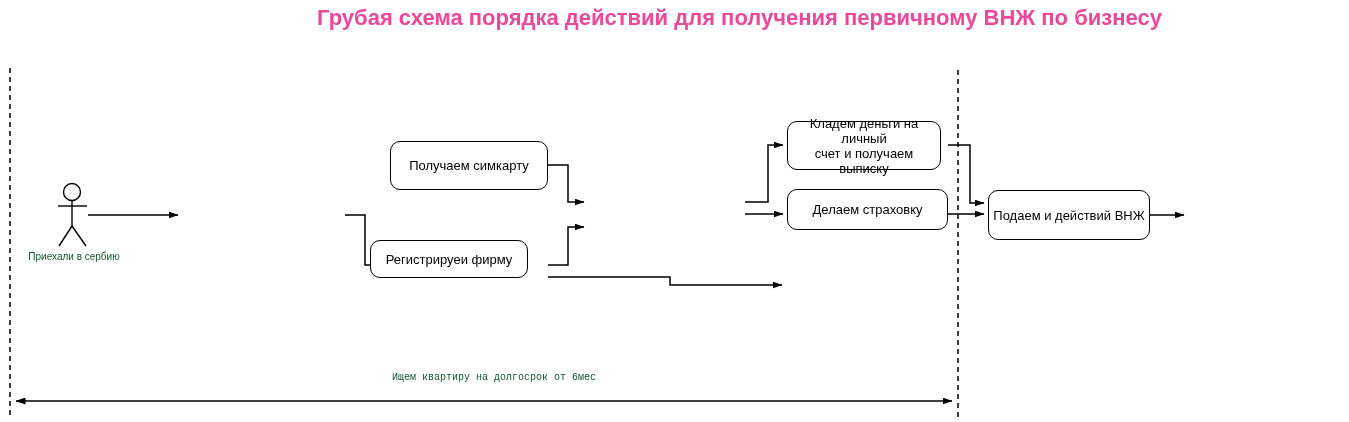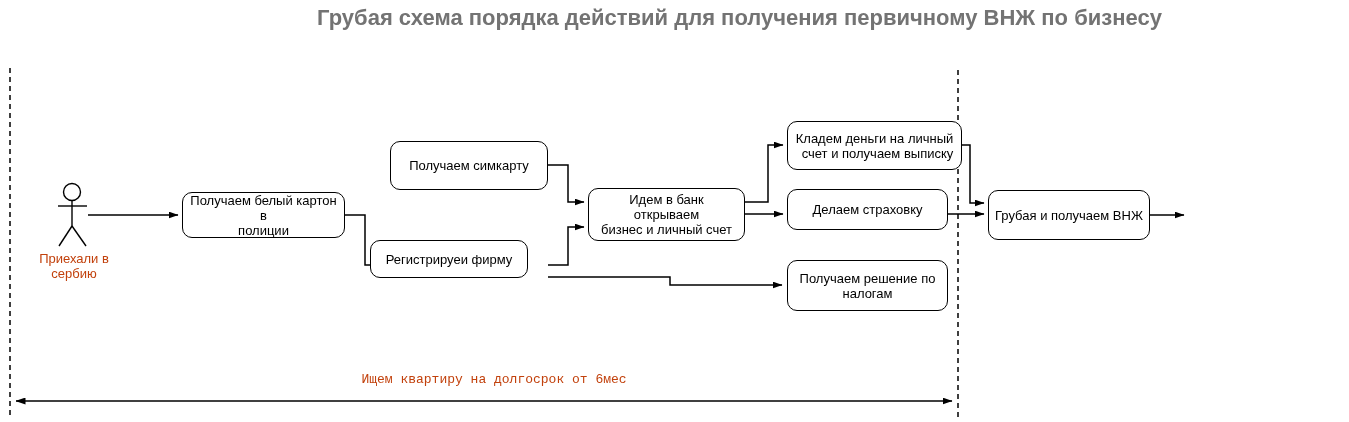--- a/index.html
+++ b/index.html
@@ -16,21 +16,21 @@
     overflow: hidden;
   }
   .diagram-title {
     position: absolute;
     top: 5px;
     left: 130px;
     width: 1219px;
     text-align: center;
     font-size: 22px;
     font-weight: bold;
-    color: #737373;
+    color: #ec4899;
     letter-spacing: 0px;
   }
   .layer-svg {
     position: absolute;
     top: 0;
     left: 0;
     width: 1349px;
     height: 422px;
   }
   .node {
@@ -44,22 +44,22 @@
     justify-content: center;
     text-align: center;
     font-size: 13px;
     line-height: 15px;
     color: #000000;
     white-space: pre-line;
     padding: 2px 4px;
   }
   .free-label {
     position: absolute;
-    font-size: 13px;
-    color: #c2410c;
+    font-size: 10px;
+    color: #14532d;
     text-align: center;
   }
 </style>
 </head>
 <body>
 
 <div class="canvas">
 
   <div class="diagram-title">Грубая схема порядка действий для получения первичному ВНЖ по бизнесу</div>
 
@@ -92,29 +92,22 @@
       <path d="M 948 145 L 970 145 L 970 203 L 984 203" marker-end="url(#arrow)"></path>
       <path d="M 948 214 L 984 214" marker-end="url(#arrow)"></path>
       <path d="M 1150 215 L 1184 215" marker-end="url(#arrow)"></path>
     </g>
 
     <line x1="16" y1="401" x2="952" y2="401" stroke="#000000" stroke-width="1.5" marker-start="url(#arrow)" marker-end="url(#arrow)"></line>
   </svg>
 
   <div class="free-label" style="left:18px; top:251px; width:112px;">Приехали в сербию</div>
 
-  <div class="node" style="left:182px; top:192px; width:163px; height:46px;">Получаем белый картон в
-полиции</div>
   <div class="node" style="left:390px; top:141px; width:158px; height:49px;">Получаем симкарту</div>
   <div class="node" style="left:370px; top:240px; width:158px; height:38px;">Регистрируеи фирму</div>
-  <div class="node" style="left:588px; top:188px; width:157px; height:53px;">Идем в банк
-открываем
-бизнес и личный счет</div>
-  <div class="node" style="left:787px; top:121px; width:175px; height:49px;text-align:right;">Кладем деньги на личный
+  <div class="node" style="left:787px; top:121px; width:154px; height:49px;">Кладем деньги на личный
 счет и получаем выписку</div>
   <div class="node" style="left:787px; top:189px; width:161px; height:41px;">Делаем страховку</div>
-  <div class="node" style="left:787px; top:260px; width:161px; height:51px;">Получаем решение по
-налогам</div>
-  <div class="node" style="left:988px; top:190px; width:162px; height:50px;">Грубая и получаем ВНЖ</div>
+  <div class="node" style="left:988px; top:190px; width:162px; height:50px;">Подаем и действий ВНЖ</div>
 
   <div class="free-label" style="left:20px; top:372px; width:948px;font-family:Liberation Mono, monospace;">Ищем квартиру на долгосрок от 6мес</div>
 
 </div>
 
 </body></html>

